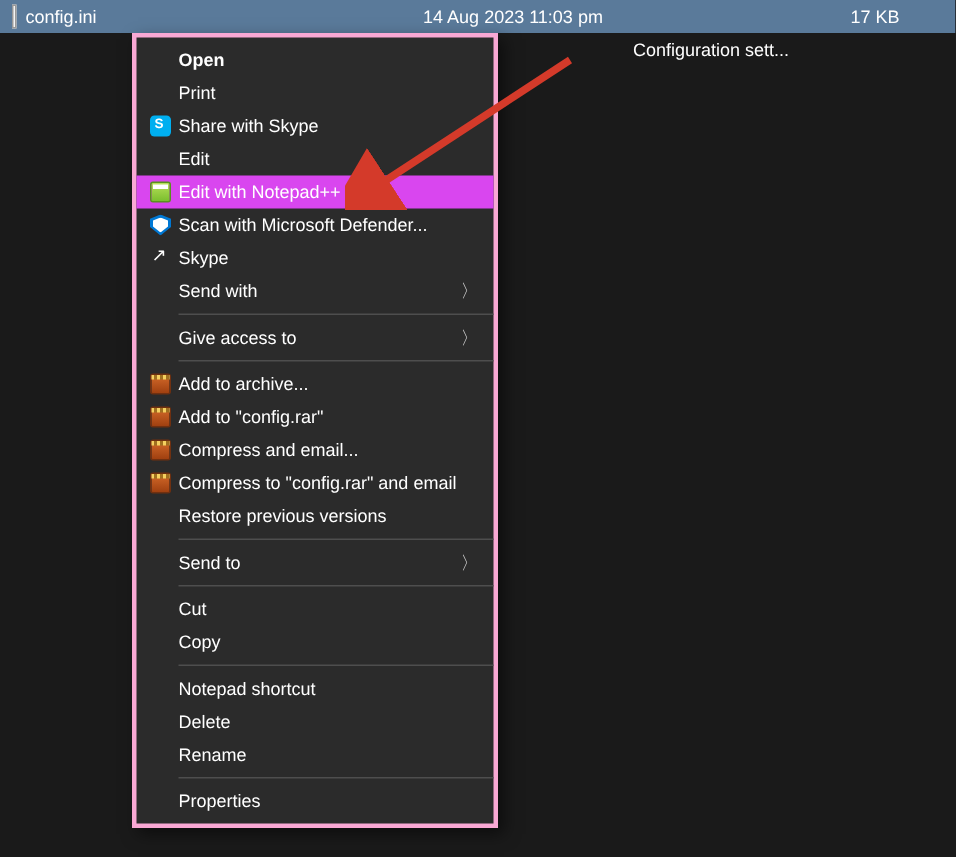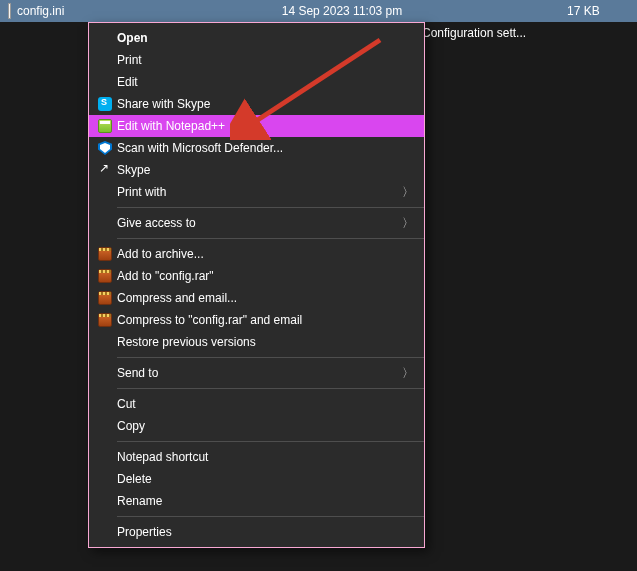--- a/index.html
+++ b/index.html
@@ -39,23 +39,23 @@
   }
   .col-name { flex: 0 0 245px; white-space: nowrap; overflow: hidden; }
   .col-date { flex: 0 0 160px; text-align: center; }
   .col-type { flex: 0 0 145px; white-space: nowrap; overflow: hidden; text-overflow: ellipsis; margin-top: 44px; }
   .col-size { flex: 0 0 70px; padding-right: 10px; }
 
   .context-menu {
     position: absolute;
     top: 22px;
     left: 88px;
-    width: 337px;
+    width: 244px;
     background: #2b2b2b;
-    border: 1px solid #f9a8d4;
+    border: 3px solid #f9a8d4;
     box-shadow: 4px 4px 10px rgba(0,0,0,0.5);
     padding: 4px 0;
   }
   .menu-item {
     display: flex;
     align-items: center;
     height: 22px;
     padding: 0 24px 0 6px;
     color: #fff;
     position: relative;
@@ -107,66 +107,66 @@
     left: 230px;
     pointer-events: none;
   }
 </style>
 </head>
 <body>
 
 <div class="file-row">
   <span class="file-icon"></span>
   <span class="col-name">config.ini</span>
-  <span class="col-date">14 Sep 2023 11:03 pm</span>
+  <span class="col-date">14 Aug 2023 11:03 pm</span>
   <span class="col-type">Configuration sett...</span>
   <span class="col-size">17 KB</span>
 </div>
 
 <div class="context-menu">
 
   <div class="menu-item bold">
     <span class="icon-slot"></span>
     <span class="label">Open</span>
   </div>
   <div class="menu-item">
     <span class="icon-slot"></span>
     <span class="label">Print</span>
   </div>
   <div class="menu-item">
+    <span class="icon-slot">
+        <span class="ic ic-skype"></span>
+      </span>
+    <span class="label">Share with Skype</span>
+  </div>
+  <div class="menu-item">
     <span class="icon-slot"></span>
     <span class="label">Edit</span>
   </div>
-  <div class="menu-item">
-    <span class="icon-slot">
-        <span class="ic ic-skype"></span>
-      </span>
-    <span class="label">Share with Skype</span>
-  </div>
   <div class="menu-item hover">
     <span class="icon-slot">
         <span class="ic ic-notepad"></span>
       </span>
     <span class="label">Edit with Notepad++</span>
   </div>
   <div class="menu-item">
     <span class="icon-slot">
         <span class="ic ic-defender"></span>
       </span>
     <span class="label">Scan with Microsoft Defender...</span>
   </div>
   <div class="menu-item">
     <span class="icon-slot">
         <span class="ic-share"></span>
       </span>
     <span class="label">Skype</span>
   </div>
   <div class="menu-item">
     <span class="icon-slot"></span>
-    <span class="label">Print with</span>
+    <span class="label">Send with</span>
     <span class="arrow">〉</span>
   </div>
 
   <div class="separator"></div>
 
   <div class="menu-item">
     <span class="icon-slot"></span>
     <span class="label">Give access to</span>
     <span class="arrow">〉</span>
   </div>

